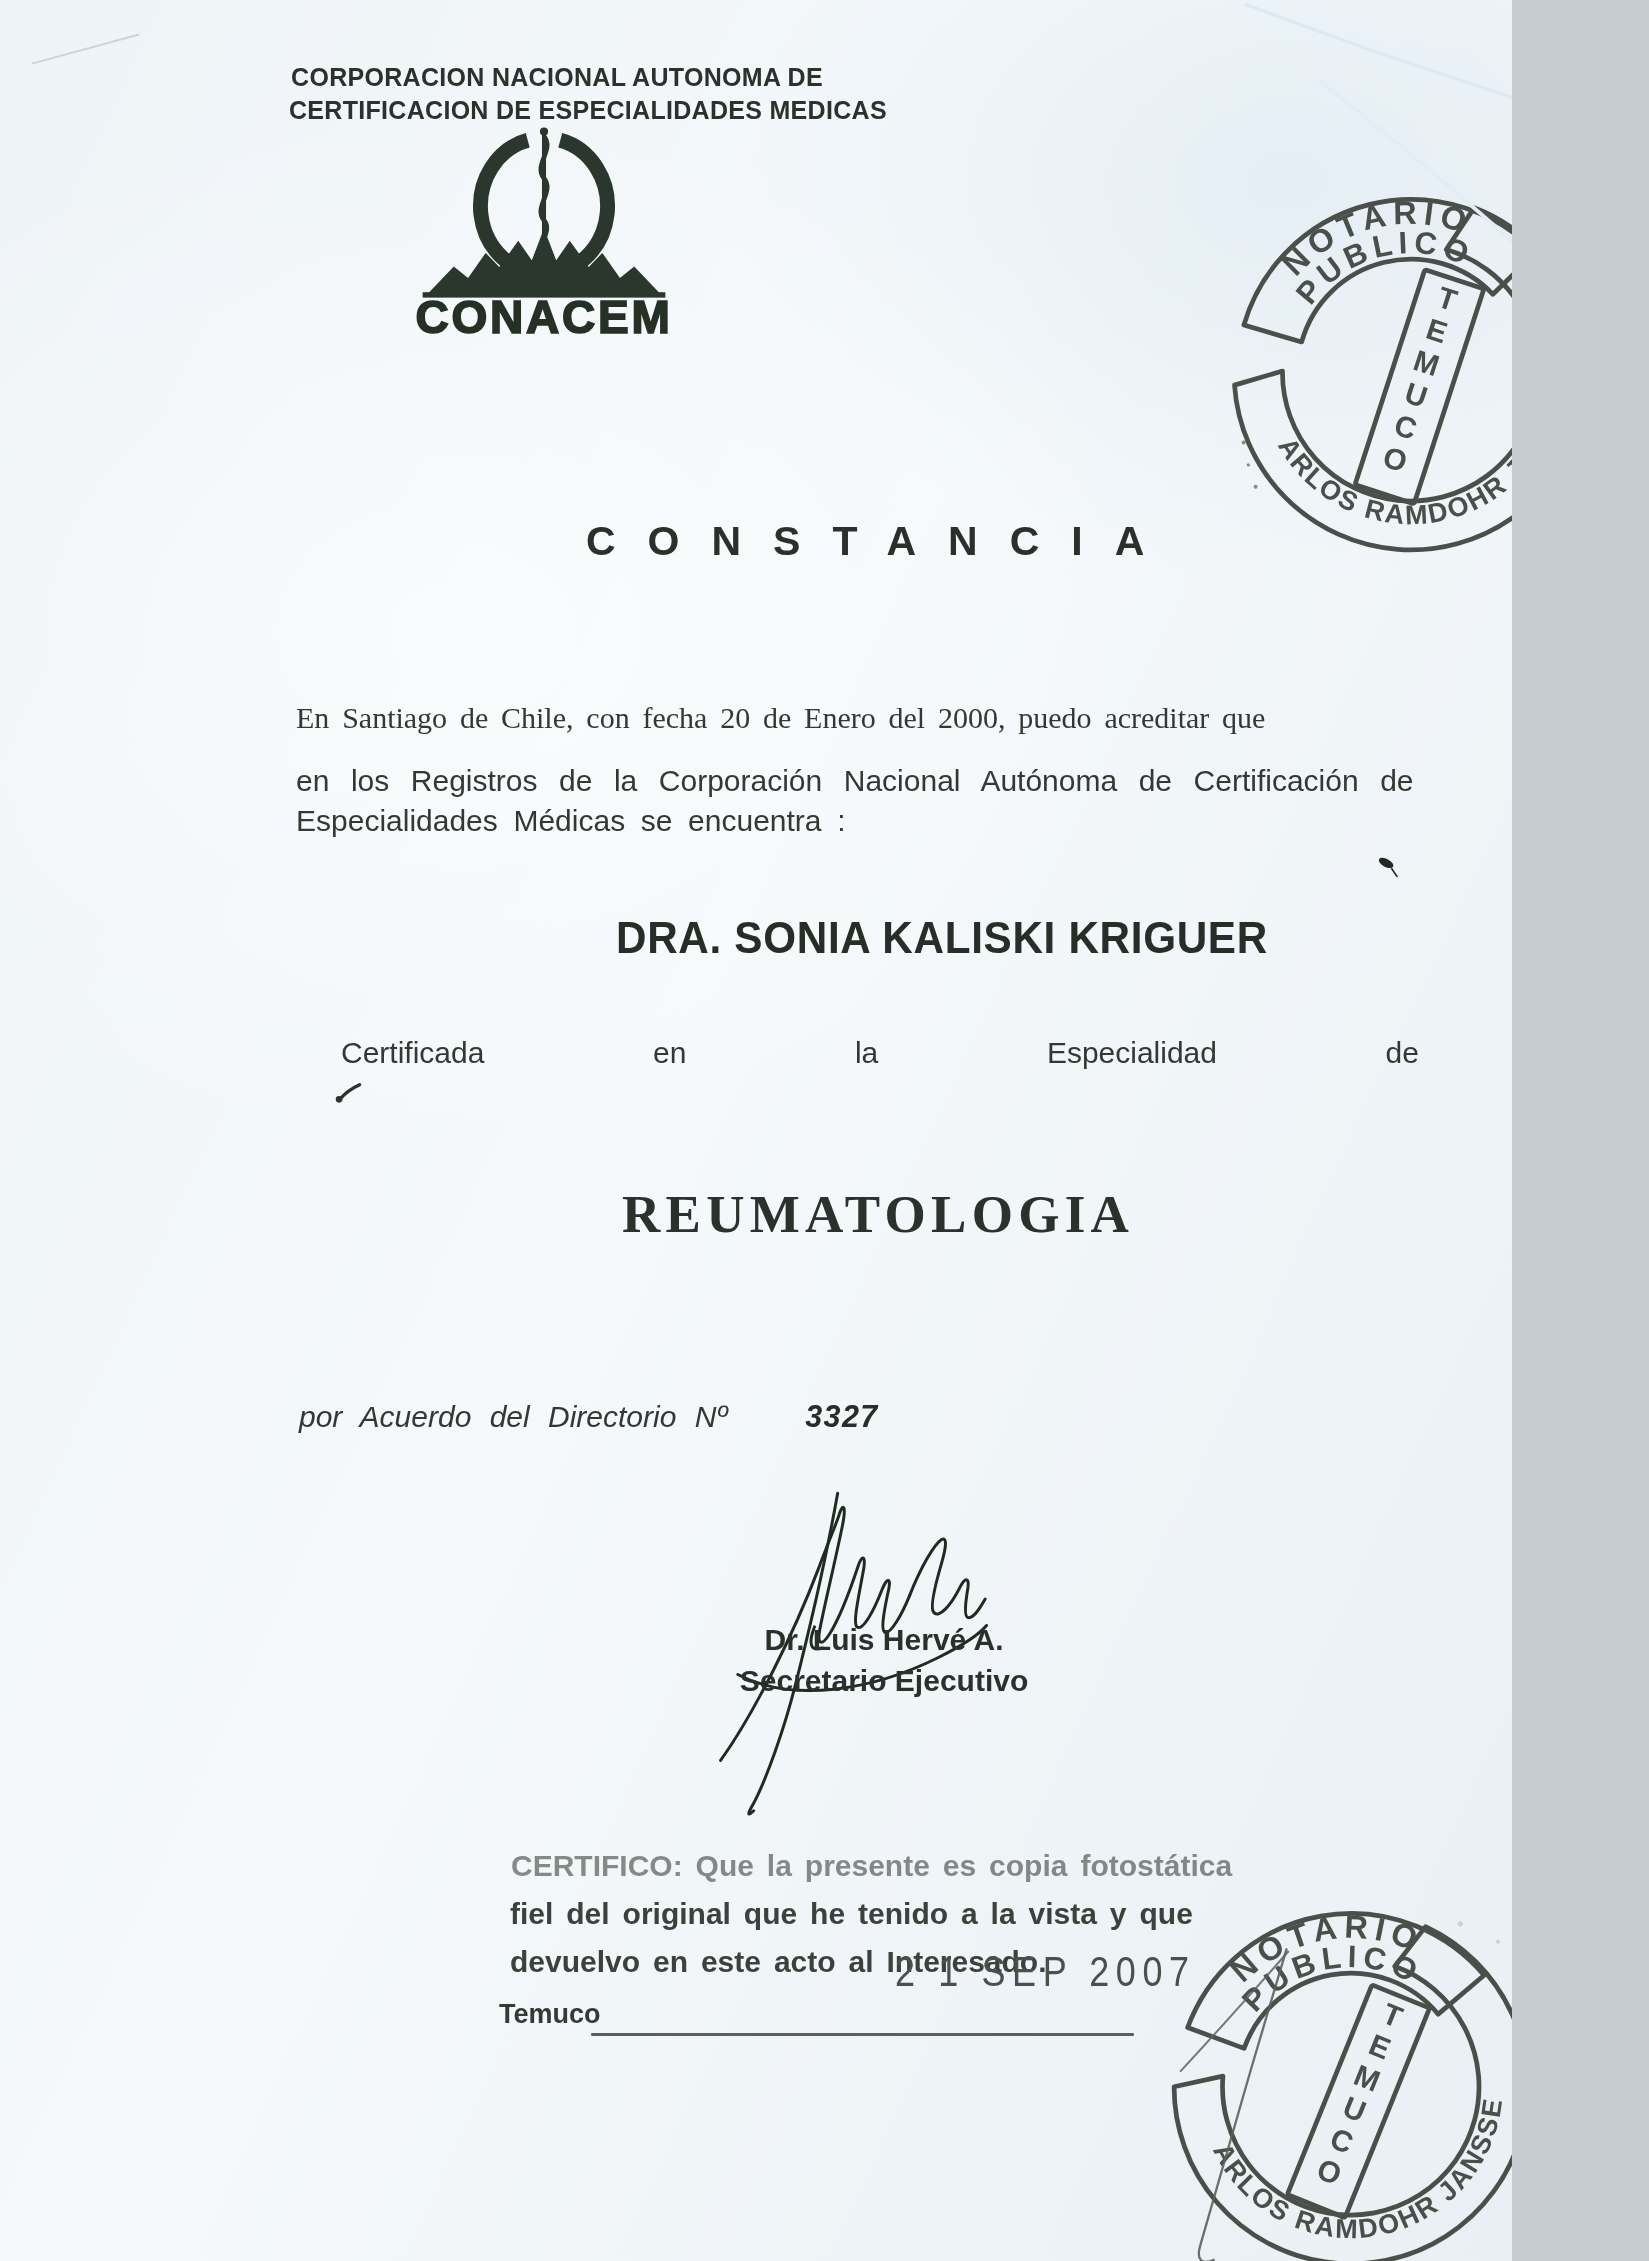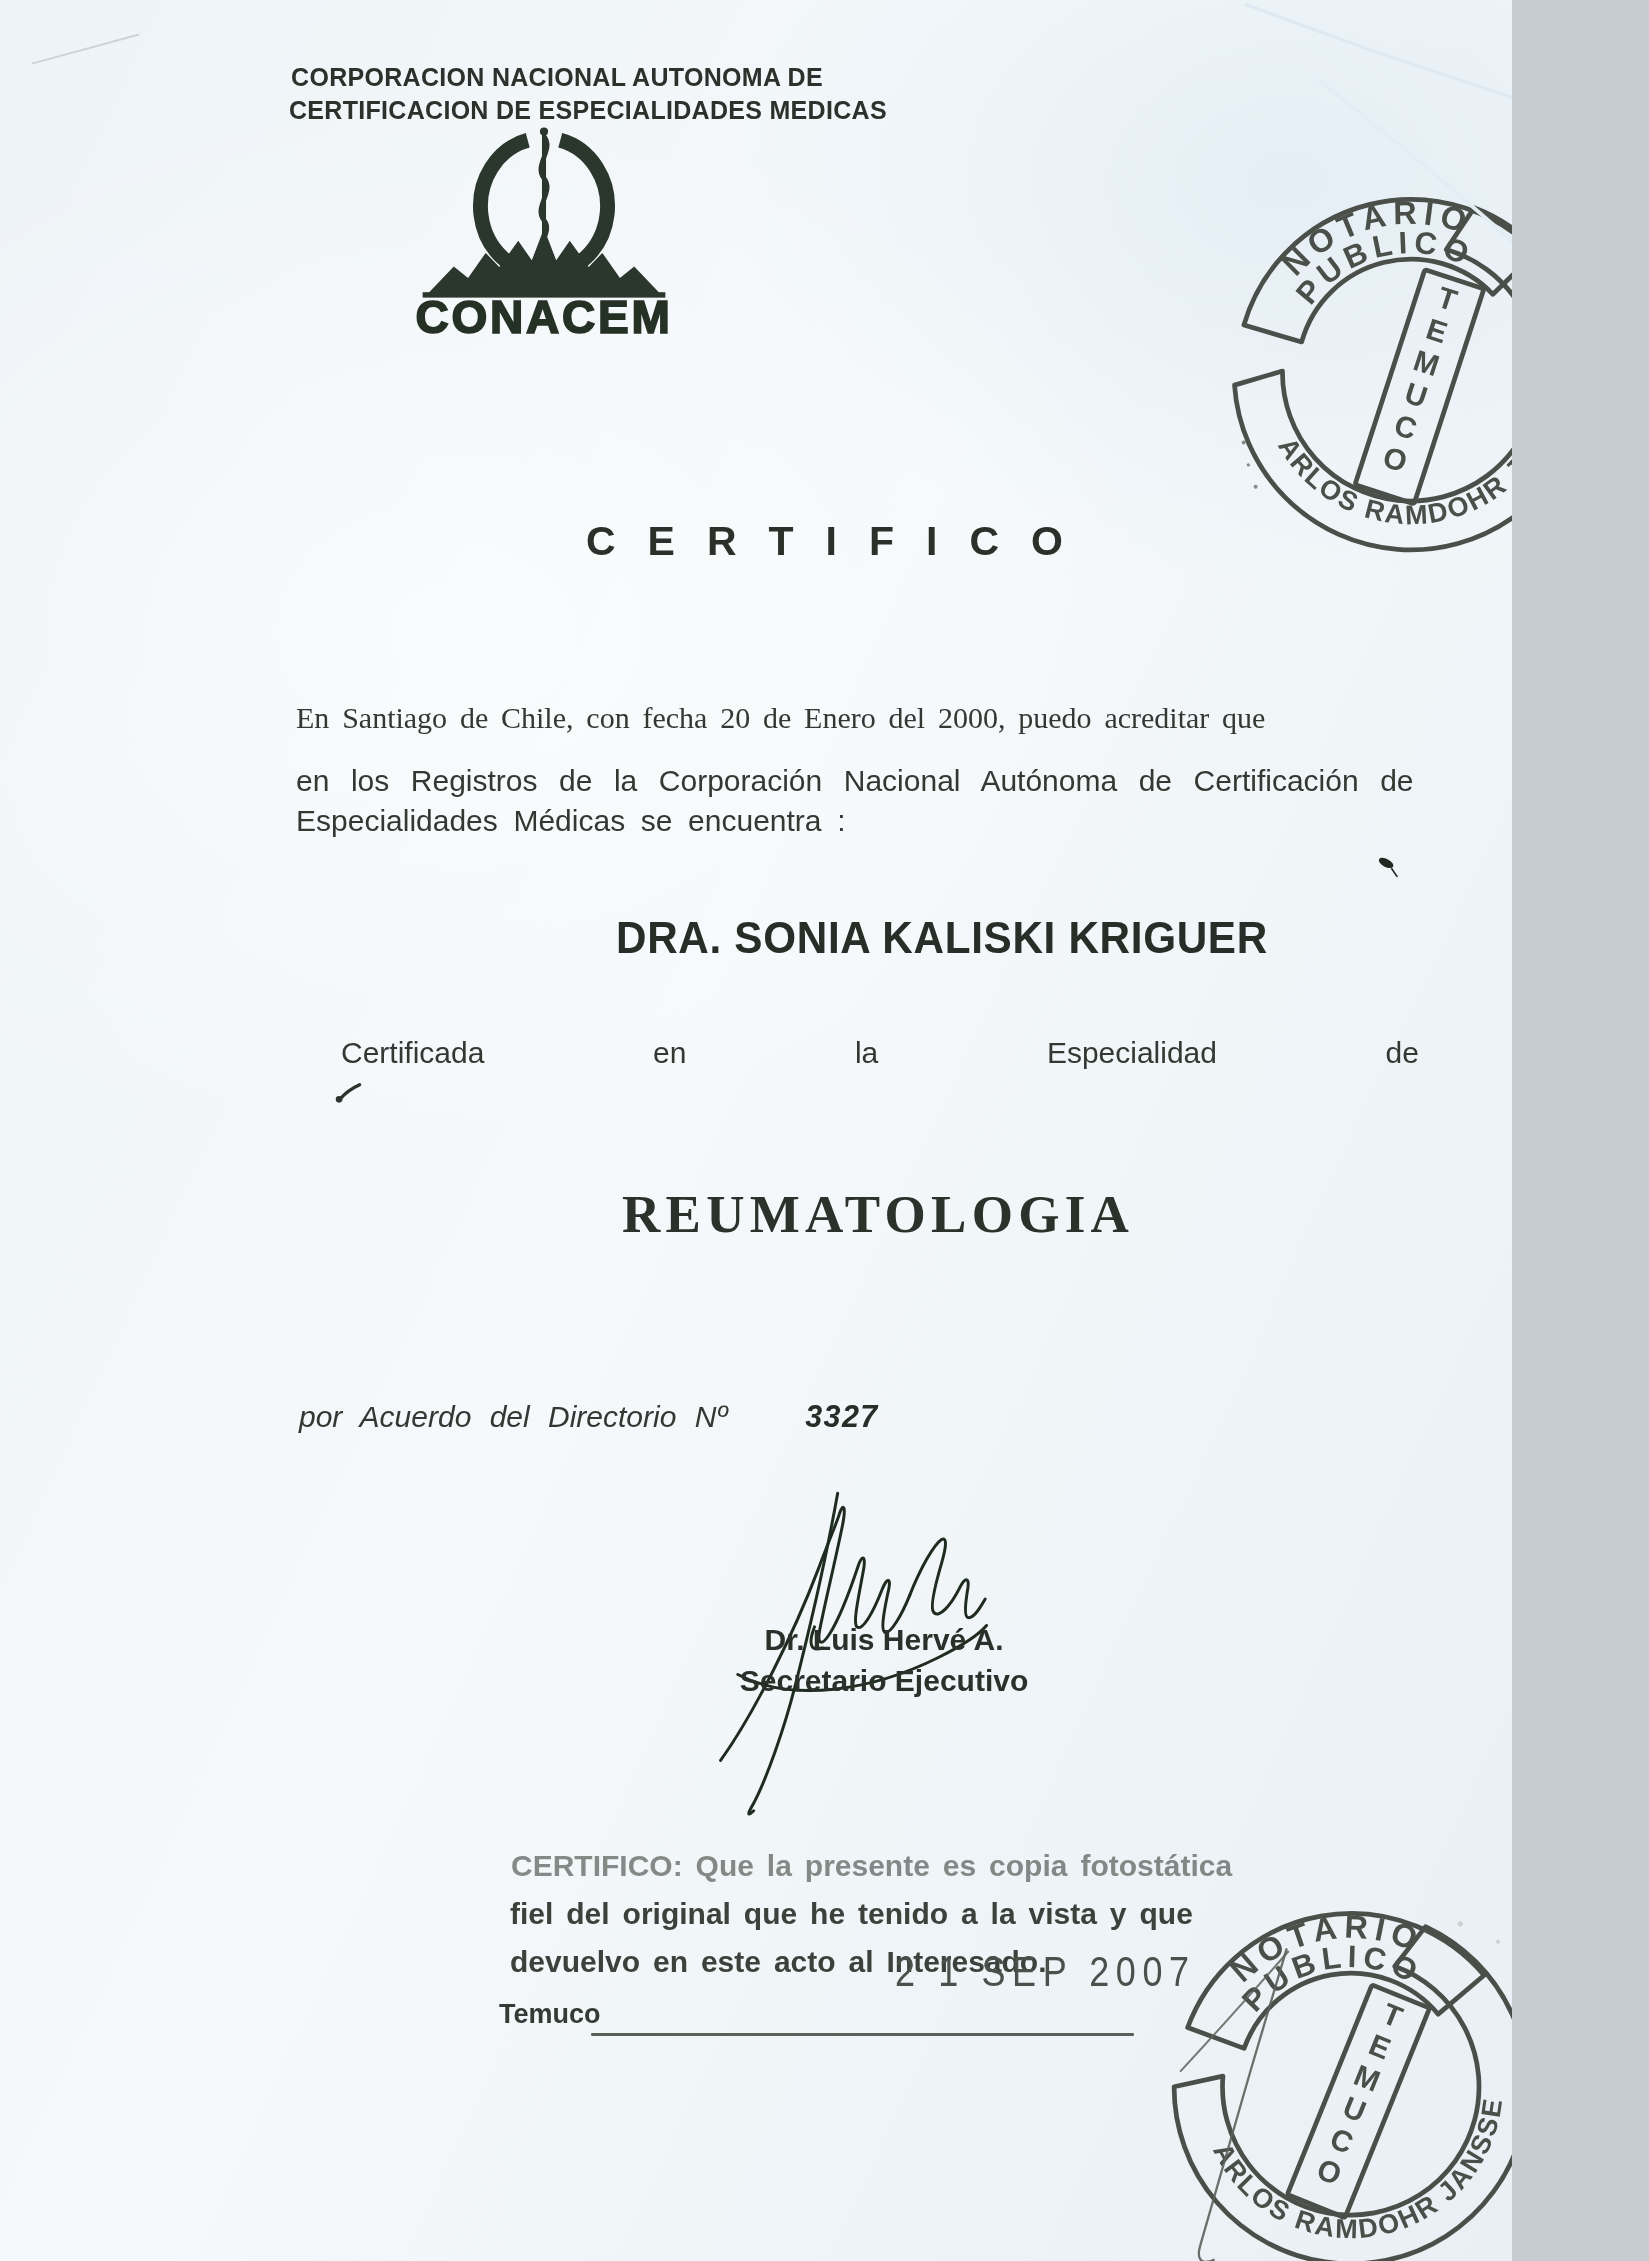--- a/index.html
+++ b/index.html
@@ -78,21 +78,21 @@
       <path class="sline" d="M 57 166 A 258 258 0 0 1 503 166 L 426 211 A 168 168 0 0 0 134 211 Z"></path>
       <rect class="sline" x="241" y="150" width="92" height="335" rx="3" transform="rotate(32 287 318)"></rect>
       <path class="sline" d="M 22 249 A 262 262 0 1 0 430 80 L 375 130 A 190 190 0 1 1 96 246 Z"></path>
       <text class="stxt s-not" text-anchor="middle"><textPath href="#arcN1" startOffset="50%">NOTARIO</textPath></text>
       <text class="stxt s-pub" text-anchor="middle"><textPath href="#arcP1" startOffset="50%">PUBLICO</textPath></text>
       <text class="stxt s-tem" x="287" y="196" text-anchor="middle" transform="rotate(32 287 318)"><tspan x="287" dy="0">T</tspan><tspan x="287" dy="50">E</tspan><tspan x="287" dy="50">M</tspan><tspan x="287" dy="50">U</tspan><tspan x="287" dy="50">C</tspan><tspan x="287" dy="50">O</tspan></text>
       <text class="stxt s-bot" text-anchor="middle"><textPath href="#arcB1" startOffset="50%">CARLOS RAMDOHR JANSSEN</textPath></text>
     </g>
   </svg>
 
-  <div class="abs title" style="left:586px;top:518px;">CERTIFICO</div>
+  <div class="abs title" style="left:586px;top:518px;">CONSTANCIA</div>
 
   <div class="abs intro ws1" style="left:296px;top:701px;font-family:Liberation Serif, serif;">En Santiago de Chile, con fecha 20 de Enero del 2000,  puedo acreditar que</div>
   <div class="abs intro ws2" style="left:296px;top:764px;">en los Registros de la Corporación Nacional Autónoma de Certificación de</div>
   <div class="abs intro ws3" style="left:296px;top:804px;">Especialidades Médicas se encuentra :</div>
 
   <div class="abs doctor" style="left:616px;top:913px;">DRA. SONIA KALISKI KRIGUER</div>
 
   <div class="abs cert-row" style="left:341px;top:1036px;">
     <span>Certificada</span>
     <span>en</span>

